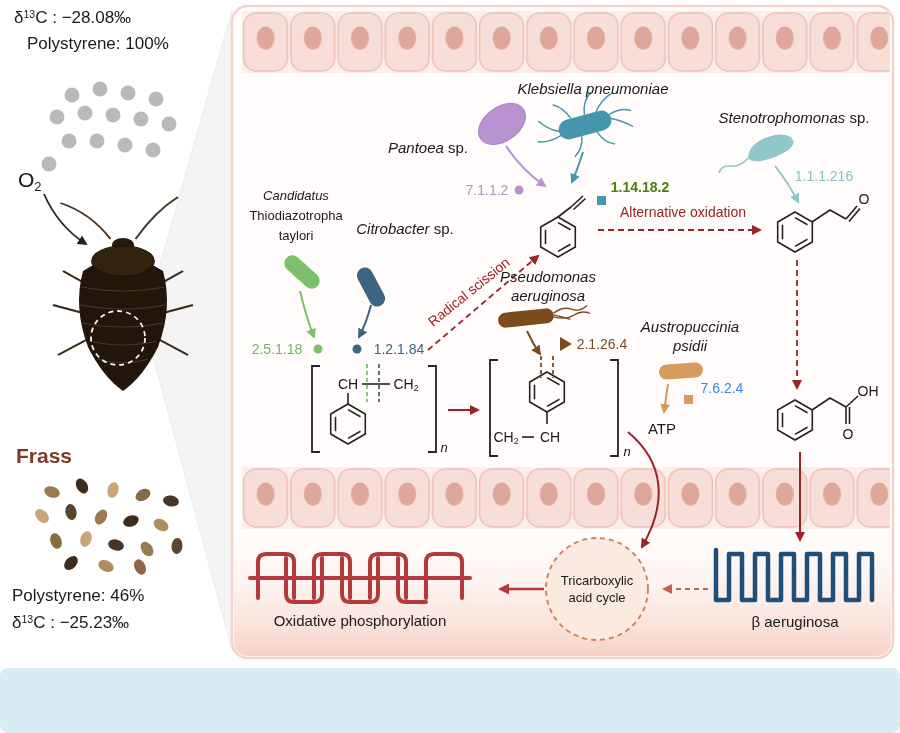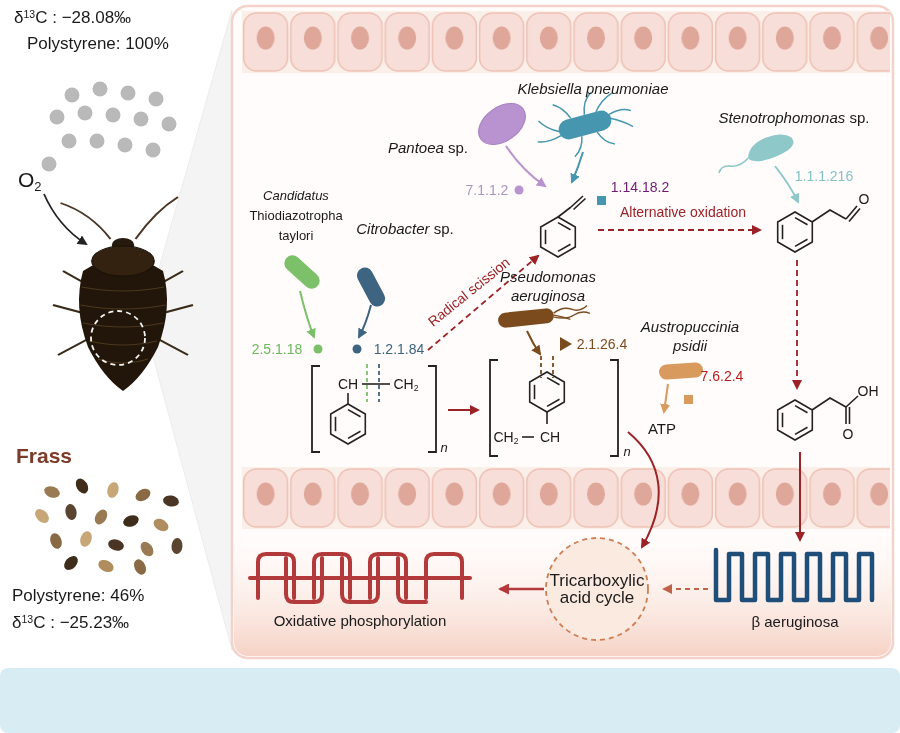--- a/index.html
+++ b/index.html
@@ -284,32 +284,32 @@
 <div class="lbl center italic" style="left:548px;top:286px;font-size:15px;line-height:19px;">
   <span>Pseudomonas</span><br>
   <span>aeruginosa</span>
 </div>
 <div class="lbl center italic" style="left:690px;top:336px;font-size:15px;line-height:19px;">
   <span>Austropuccinia</span><br>
   <span>psidii</span>
 </div>
 
 <div class="lbl" style="left:487px;top:190px;color:#A995BF;">7.1.1.2</div>
-<div class="lbl" style="left:640px;top:187px;color:#701a75;">1.14.18.2</div>
+<div class="lbl" style="left:640px;top:187px;color:#4d7c0f;font-weight:bold;">1.14.18.2</div>
 <div class="lbl" style="left:824px;top:176px;color:#85C2C2;">1.1.1.216</div>
 <div class="lbl" style="left:277px;top:349px;color:#6CB85C;">2.5.1.18</div>
 <div class="lbl" style="left:399px;top:349px;color:#3D6480;">1.2.1.84</div>
 <div class="lbl" style="left:602px;top:344px;color:#7B4B1E;">2.1.26.4</div>
-<div class="lbl" style="left:722px;top:376px;color:#b91c1c;">7.6.2.4</div>
+<div class="lbl" style="left:722px;top:388px;color:#3b82f6;">7.6.2.4</div>
 
 <div class="lbl" style="left:683px;top:212px;color:#9B2226;">Alternative oxidation</div>
 <div class="lbl" style="left:469px;top:292px;color:#9B2226;transform:translate(-50%,-50%) rotate(-39deg);">Radical scission</div>
 <div class="lbl" style="left:662px;top:429px;font-size:15px;">ATP</div>
 <div class="lbl" style="left:360px;top:621px;font-size:15px;">Oxidative phosphorylation</div>
-<div class="lbl center" style="left:597px;top:589px;font-size:17px;line-height:17px;">
+<div class="lbl center" style="left:597px;top:589px;font-size:13px;line-height:17px;">
   <span>Tricarboxylic</span><br>
   <span>acid cycle</span>
 </div>
 <div class="lbl" style="left:795px;top:622px;font-size:15px;">β aeruginosa</div>
 
 <div class="lbl" style="left:348px;top:384px;">CH</div>
 <div class="lbl" style="left:406px;top:384px;">
   <span>CH</span><sub>2</sub>
 </div>
 <div class="lbl italic" style="left:444px;top:448px;font-size:13px;">n</div>

